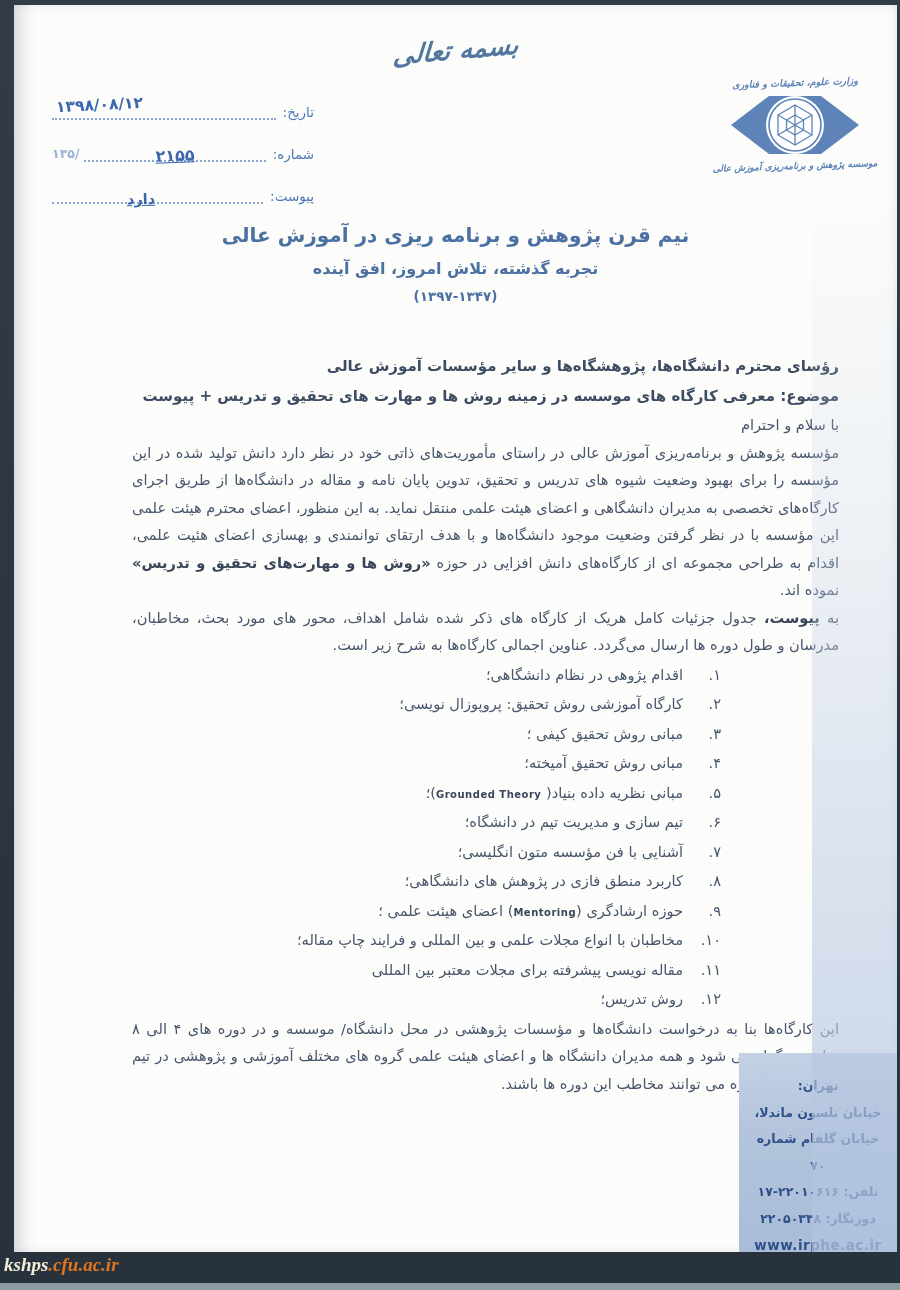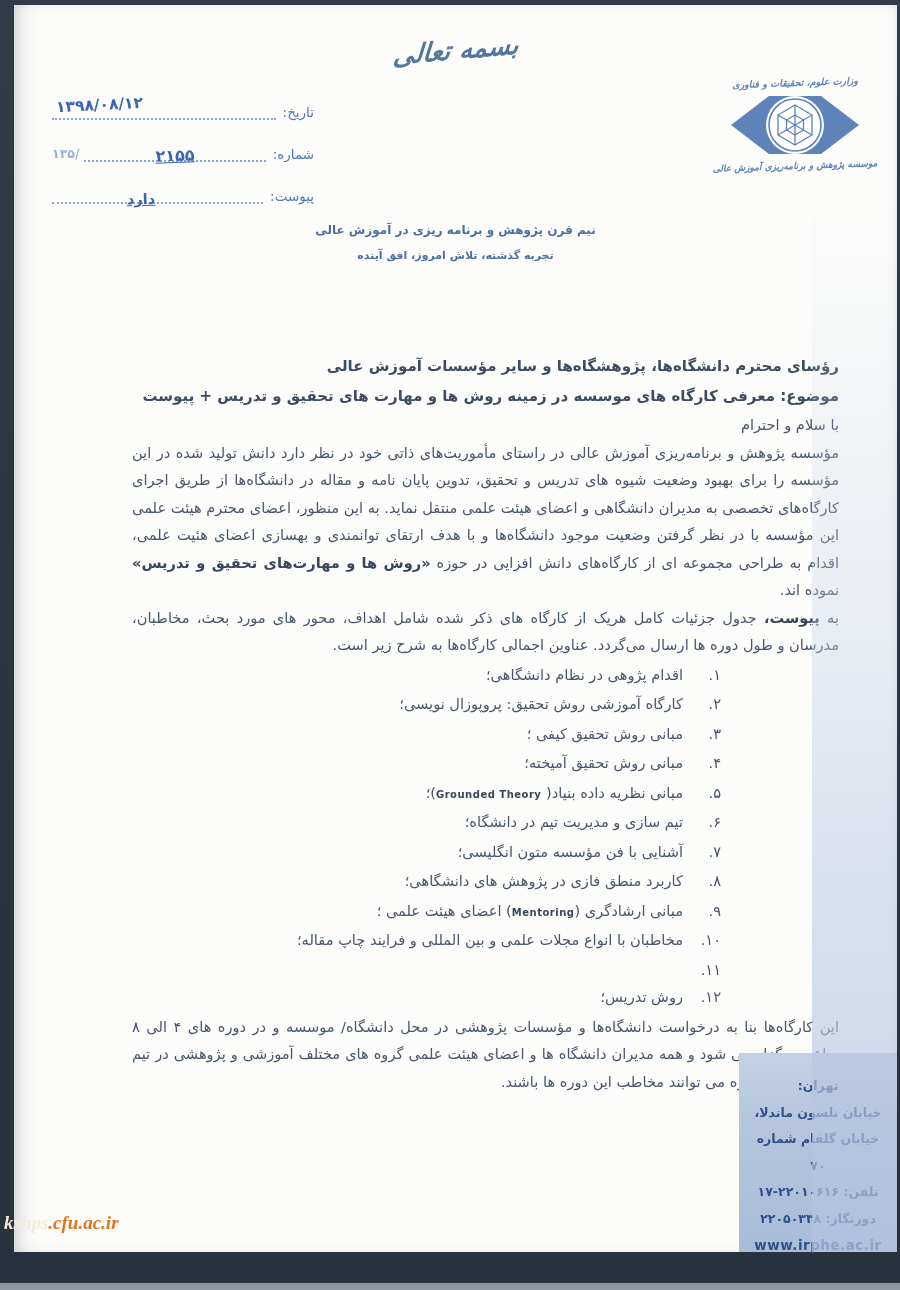--- a/index.html
+++ b/index.html
@@ -30,41 +30,41 @@
   .hand { position:absolute; color:#3c66ae; font-weight:bold; white-space:nowrap; }
   .hand-date { bottom:4px; left:4px; font-size:15.5px; transform:rotate(-3deg); letter-spacing:1.5px; }
   .hand-number { bottom:-5px; left:50%; transform:translateX(-50%) rotate(-2deg); font-size:16px; text-decoration:underline; letter-spacing:1px; }
   .hand-attach { bottom:-5px; left:42%; transform:translateX(-50%) rotate(-1deg); font-size:14.5px; text-decoration:underline; letter-spacing:1px;text-align:right; }
   .meta-extra { color:#9db3d6; font-size:12.5px; margin-right:5px; direction:ltr; padding-bottom:1px;font-weight:bold; }
   .logo { position:absolute; right:14px; top:72px; width:176px; text-align:center; color:#5d83b8; direction:rtl; }
   .logo-ministry { font-size:9.5px; font-weight:bold; font-style:italic; transform:rotate(-2deg); }
   .logo-emblem { display:block; margin:6px auto 5px; }
   .logo-institute { font-size:9px; font-weight:bold; font-style:italic; transform:rotate(-2deg); }
   .banner { position:absolute; left:0; right:0; top:218px; text-align:center; color:#4b70a2; font-weight:bold; direction:rtl; }
-  .banner-l1 { font-size:12px; margin-bottom:12px; }
-  .banner-l2 { font-size:11px; margin-bottom:10px; }
+  .banner-l1 { font-size:20px; margin-bottom:12px; }
+  .banner-l2 { font-size:16px; margin-bottom:10px; }
   .banner-years { font-size:13.5px; letter-spacing:1px; }
   .body { position:absolute; right:58px; left:118px; top:346px; direction:rtl; color:#47566c; font-size:14.6px; line-height:27.5px; text-align:justify; }
   .recipient, .subject { font-weight:bold; color:#3d4c62; font-size:15px; line-height:30px; text-align:right; }
   .salutation { margin-top:20px; text-align:right; }
   .body p { margin:0; }
   .body b { color:#39465a; }
   .list { margin:2px 0 0 0; padding:0 118px 0 0; list-style:none; }
   .list li { display:flex; direction:rtl; }
   .num { width:38px; flex:none; }
   .latin { font-weight:bold; font-size:10px; letter-spacing:0.5px; }
   .closing { margin-top:2px; }
   .footer-box {
     position:absolute; right:0; top:1048px; bottom:0; width:158px; box-sizing:border-box;
     padding:20px 8px 0 8px; direction:rtl; text-align:center;
     background:linear-gradient(180deg,#c3d1e5 0%,#b3c4dc 40%,#a9bcd8 100%);
     color:#2f5089; font-weight:bold; font-size:12.5px; line-height:26.5px;
   }
   .footer-www { direction:ltr; font-size:13.5px; letter-spacing:0.5px; }
-  .watermark { position:absolute; left:4px; top:1212px; font-family:"Liberation Serif", serif; font-style:italic; font-weight:bold; font-size:19px; white-space:nowrap; }
+  .watermark { position:absolute; left:4px; top:1254px; font-family:"Liberation Serif", serif; font-style:italic; font-weight:bold; font-size:19px; white-space:nowrap; }
   .wm-prefix { color:#f3ecd6; }
   .wm-suffix { color:#e0761c; }
 </style>
 </head>
 <body>
 
 <div class="canvas">
   <div class="page">
 
     <div class="bismillah">
@@ -109,20 +109,21 @@
           <line x1="49" y1="21" x2="66" y2="31"></line>
           <polygon points="66,21 74.5,26 74.5,36 66,41 57.5,36 57.5,26"></polygon>
         </g>
       </svg>
       <div class="logo-institute">موسسه پژوهش و برنامه‌ریزی آموزش عالی</div>
     </div>
 
     <div class="banner">
       <div class="banner-l1">نیم قرن پژوهش و برنامه ریزی در آموزش عالی</div>
       <div class="banner-l2">تجربه گذشته، تلاش امروز، افق آینده</div>
+      <div class="banner-years" dir="ltr">(۱۳۹۷-۱۳۴۷)</div>
     </div>
 
     <div class="body">
       <div class="recipient">رؤسای محترم دانشگاه‌ها، پژوهشگاه‌ها و سایر مؤسسات آموزش عالی</div>
       <div class="subject">موضوع: معرفی کارگاه های موسسه در زمینه روش ها و مهارت های تحقیق و تدریس  + پیوست</div>
       <p class="salutation">با سلام و احترام</p>
       <p class="para1"><span>مؤسسه پژوهش و برنامه‌ریزی آموزش عالی در راستای مأموریت‌های ذاتی خود در نظر دارد دانش تولید شده در این مؤسسه را برای بهبود وضعیت شیوه های تدریس و تحقیق، تدوین پایان نامه و مقاله در دانشگاه‌ها از طریق اجرای کارگاه‌های تخصصی به مدیران دانشگاهی و اعضای هیئت علمی منتقل نماید. به این منظور، اعضای محترم هیئت علمی این مؤسسه با در نظر گرفتن وضعیت موجود دانشگاه‌ها و با هدف ارتقای توانمندی و بهسازی اعضای هئیت علمی، اقدام به طراحی مجموعه ای از کارگاه‌های دانش افزایی در حوزه </span><b>«روش ها و مهارت‌های تحقیق و تدریس»</b><span> نموده اند.</span></p>
       <p class="para2"><span>به </span><b>پیوست،</b><span> جدول جزئیات کامل هریک از کارگاه های ذکر شده شامل اهداف، محور های مورد بحث، مخاطبان، مدرسان و طول دوره ها ارسال می‌گردد. عناوین اجمالی کارگاه‌ها به شرح زیر است.</span></p>
 
       <ol class="list">
@@ -153,28 +154,29 @@
         <li>
             <span class="num">۷.</span>
             <span><span>آشنایی با فن مؤسسه متون انگلیسی؛</span><b class="latin" dir="ltr"></b><span></span></span>
           </li>
         <li>
             <span class="num">۸.</span>
             <span><span>کاربرد منطق فازی در پژوهش های دانشگاهی؛</span><b class="latin" dir="ltr"></b><span></span></span>
           </li>
         <li>
             <span class="num">۹.</span>
-            <span><span>مبانی ارشادگری (</span><b class="latin" dir="ltr">Mentoring</b><span>) اعضای هیئت علمی ؛</span></span>
+            <span><span>حوزه ارشادگری (</span><b class="latin" dir="ltr">Mentoring</b><span>) اعضای هیئت علمی ؛</span></span>
           </li>
         <li>
             <span class="num">۱۰.</span>
             <span><span>مخاطبان با انواع مجلات علمی و بین المللی و فرایند چاپ مقاله؛</span><b class="latin" dir="ltr"></b><span></span></span>
           </li>
         <li>
             <span class="num">۱۱.</span>
+            <span><span>مقاله نویسی پیشرفته برای مجلات معتبر بین المللی</span><b class="latin" dir="ltr"></b><span></span></span>
           </li>
         <li>
             <span class="num">۱۲.</span>
             <span><span>روش تدریس؛</span><b class="latin" dir="ltr"></b><span></span></span>
           </li>
       </ol>
 
       <p class="closing">این کارگاه‌ها بنا به درخواست دانشگاه‌ها و مؤسسات پژوهشی در محل دانشگاه/ موسسه و در دوره های ۴ الی ۸ ساعت برگزار می شود و همه مدیران دانشگاه ها و اعضای هیئت علمی گروه های مختلف آموزشی و پژوهشی در تیم های ۲۵ تا ۳۵ نفره می توانند مخاطب این دوره ها باشند.</p>
     </div>
 

